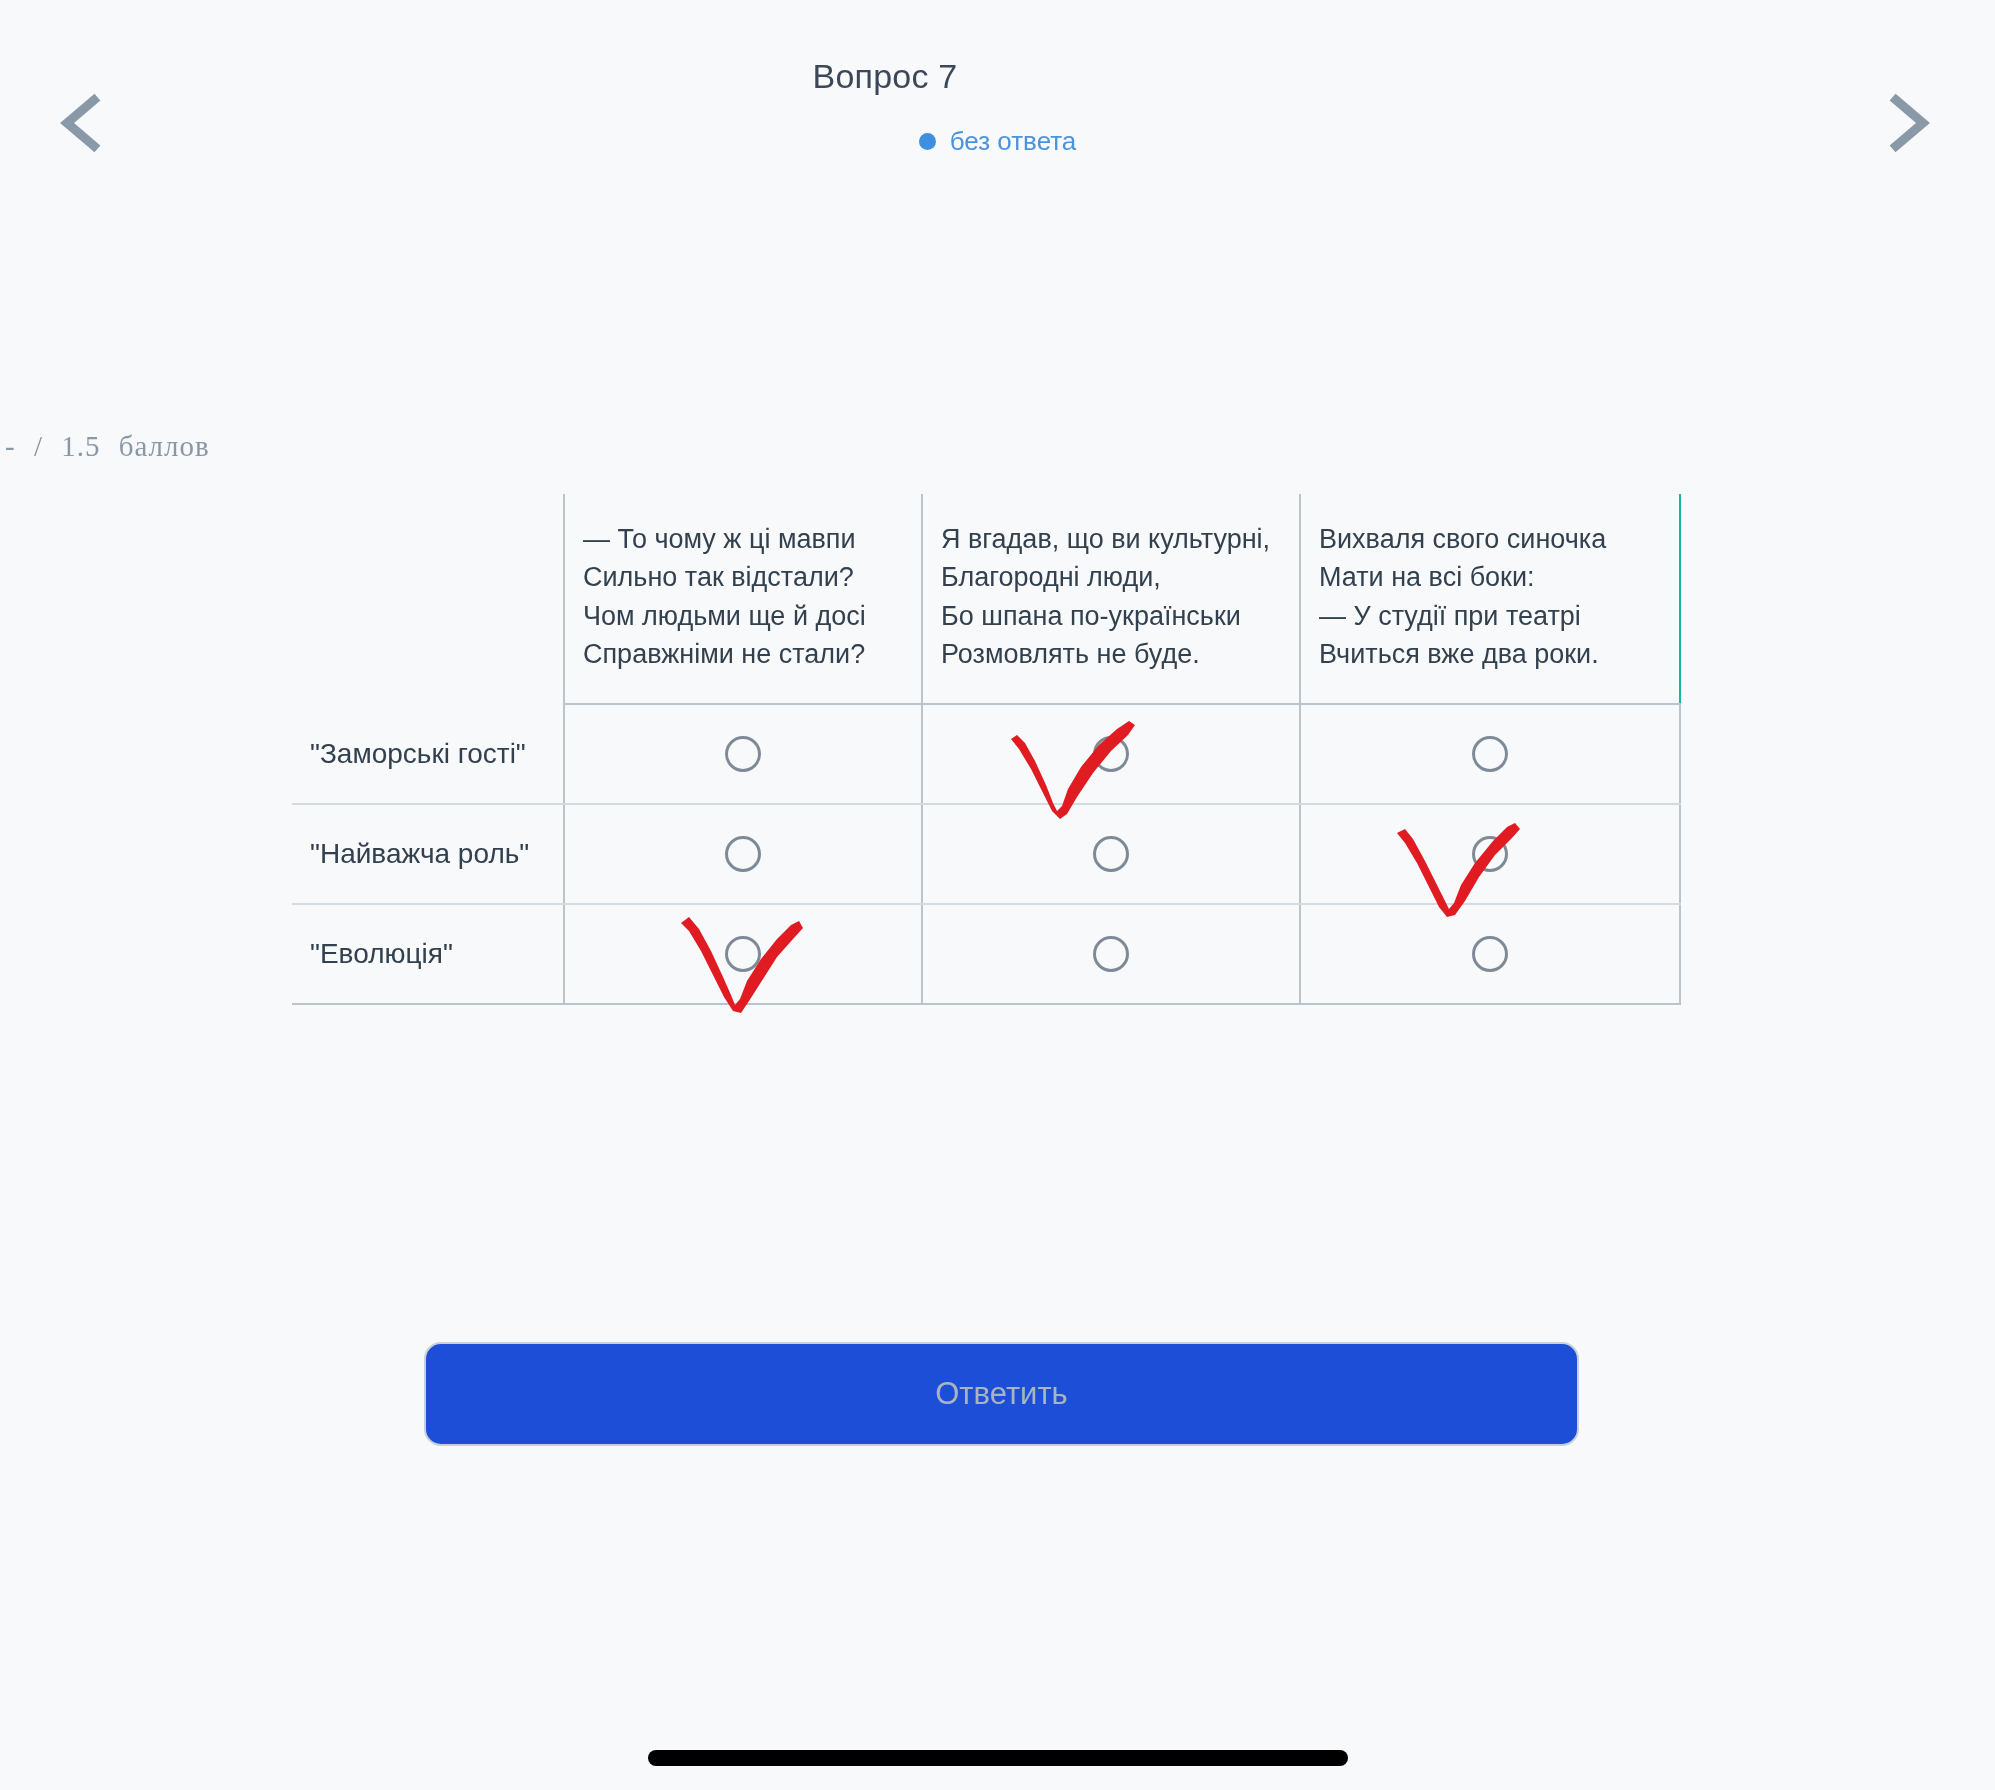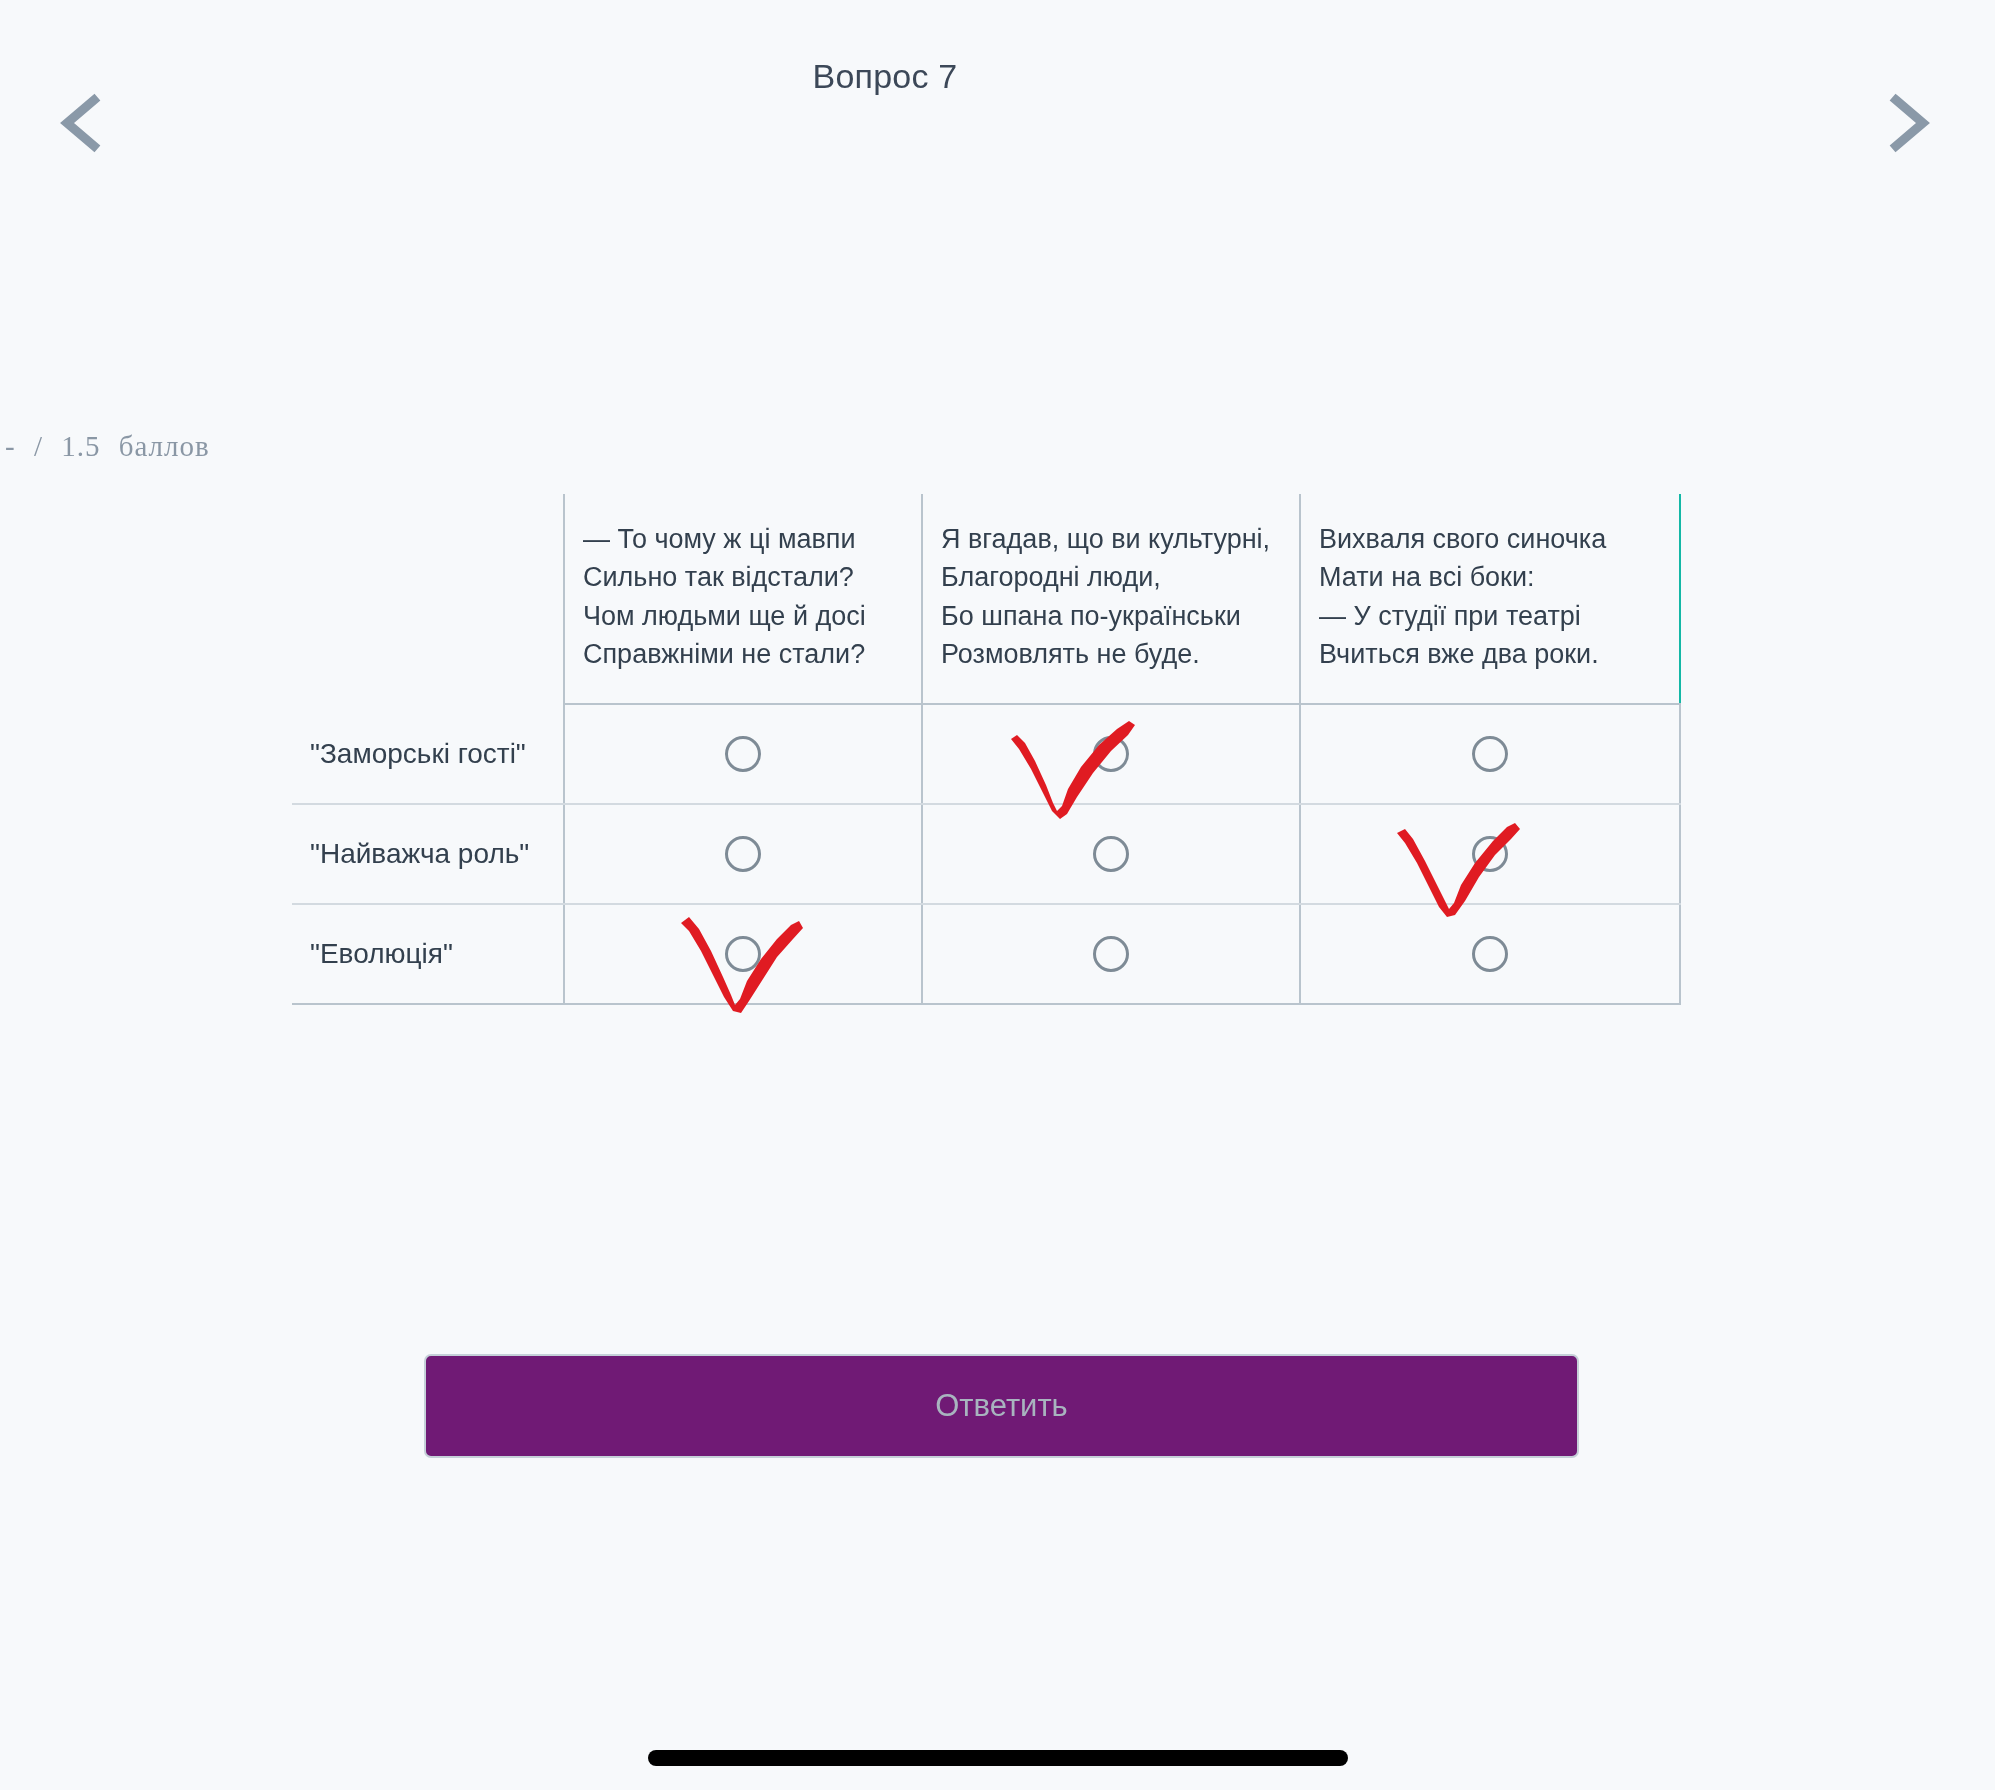--- a/index.html
+++ b/index.html
@@ -158,30 +158,29 @@
   }
   .checkmark svg { display: block; overflow: visible; }
 
   
   .answer-btn {
     position: absolute;
     top: 1342px;
     left: 424px;
     width: 1155px;
     height: 104px;
-    background: #701a75;
+    background: #1d4ed8;
     border: 2px solid #c5d0d8;
-    border-radius: 7px;
+    border-radius: 17px;
     display: flex;
     align-items: center;
     justify-content: center;
     font-size: 31px;
     color: #a8b4bf;
     cursor: pointer;
-    margin-top: 12px;
   }
 
   
   .home-bar {
     position: absolute;
     bottom: 24px;
     left: 50%;
     transform: translateX(-50%);
     width: 700px;
     height: 16px;
@@ -205,20 +204,24 @@
   <div class="nav-chevron next">
     <span>
       <svg viewBox="0 0 70 70" aria-hidden="true">
         <polyline points="24,12 51,35 24,58" fill="none" stroke="#8a99a8" stroke-width="9" stroke-linecap="square" stroke-linejoin="miter"></polyline>
       </svg>
     </span>
   </div>
 
   <div class="qtitle">Вопрос 7</div>
 
+  <div class="status-row">
+    <span class="status-dot"></span>
+    <span class="status-text">без ответа</span>
+  </div>
 
 
   <div class="score">
     <span>-</span>
     <span>/</span>
     <span>1.5</span>
     <span>баллов</span>
   </div>
 
   <table class="matrix">

